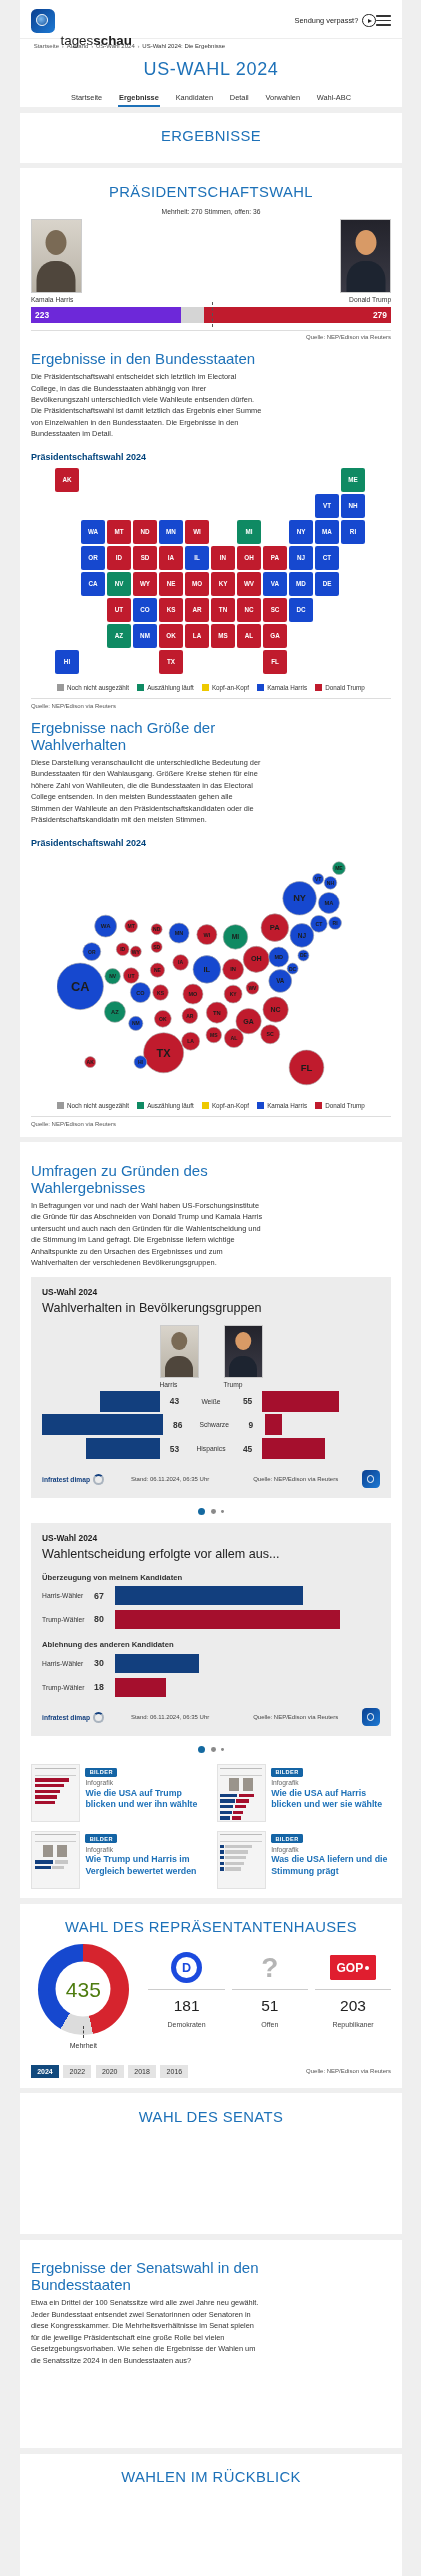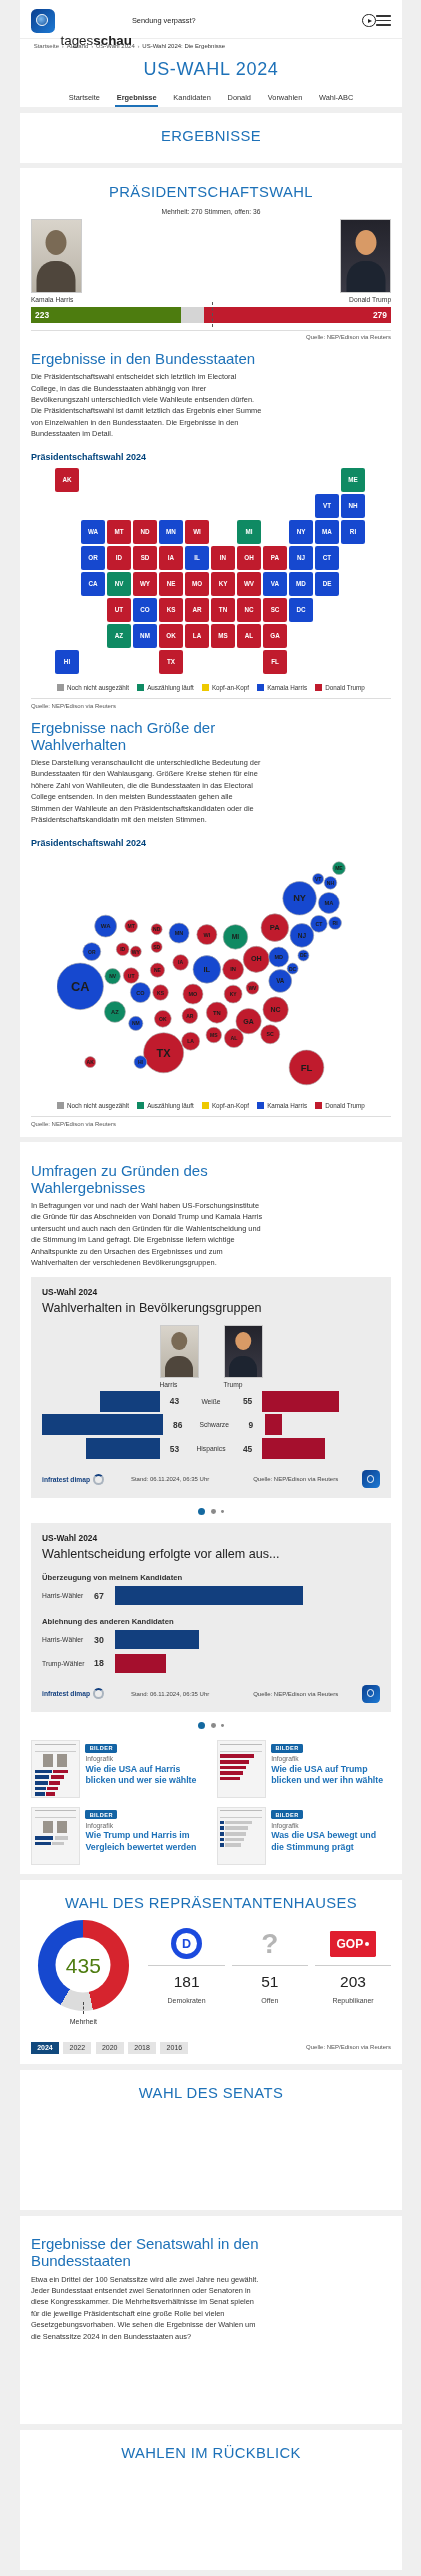--- a/index.html
+++ b/index.html
@@ -13,21 +13,21 @@
   .src-row{border-top:0.7px solid #ddd;margin-top:7px;padding-top:3.5px;font-size:6px;color:#555;}
   .src-right{text-align:right;}
   
   .header-card{margin-top:0;padding-top:7px;padding-bottom:0;}
   .header-top{display:flex;align-items:center;height:27px;}
   .brand{display:flex;align-items:center;gap:5.6px;}
   .logo-sq{width:24px;height:24px;border-radius:5.6px;background:linear-gradient(135deg,#0a3f8f,#1e7ad4);position:relative;}
   .logo-ring{position:absolute;left:5.6px;top:5.6px;width:9.8px;height:9.8px;border:1.4px solid #fff;border-radius:50%;background:radial-gradient(circle at 40% 40%,#7db9ee,#11519e);}
   .wordmark{font-size:13.4px;color:#1d1d1d;margin-top:40px;}
   .wordmark b{font-weight:700;}
-  .missed{flex:1;display:flex;align-items:center;justify-content:space-between;gap:4.2px;font-size:7.4px;color:#222;}
+  .missed{flex:1;display:flex;align-items:center;justify-content:flex-end;gap:4.2px;font-size:7.4px;color:#222;}
   .play{width:11.2px;height:11.2px;border:1.1px solid #222;border-radius:50%;display:inline-flex;align-items:center;justify-content:center;}
   .play i{display:block;width:0;height:0;border-left:4.2px solid #222;border-top:2.8px solid transparent;border-bottom:2.8px solid transparent;margin-left:1.4px;}
   .burger{width:15.5px;display:flex;flex-direction:column;gap:2.5px;padding:2.8px 0;}
   .burger span{height:1.8px;background:#333;border-radius:0.7px;}
   .breadcrumb{border-top:0.7px solid #ededed;margin:4.2px -11.2px 0;padding:3.5px 14px;font-size:6px;color:#555;}
   .crumb{cursor:pointer;}
   .crumb.last{color:#333;}
   .crumb-sep{margin:0 2.8px;color:#888;}
   .page-title{color:#1d71b8;text-align:center;font-size:18px;letter-spacing:0.7px;margin:7px 0 8.4px;}
   .tabbar{display:flex;justify-content:center;gap:14px;font-size:7.4px;padding-bottom:0;}
@@ -41,21 +41,21 @@
   .photo.trump{background:linear-gradient(#23232b,#3a3a45);}
   .photo::before{content:'';position:absolute;top:9.8px;left:50%;transform:translateX(-50%);width:21px;height:25px;border-radius:50%;z-index:2;}
   .photo::after{content:'';position:absolute;bottom:-11.2px;left:50%;transform:translateX(-50%);width:39px;height:42px;border-radius:45% 45% 0 0;}
   .photo.harris::before{background:#7a6a55;}
   .photo.harris::after{background:#4f463c;}
   .photo.trump::before{background:#d89a66;}
   .photo.trump::after{background:#1d2430;}
   .cand-names{display:flex;justify-content:space-between;font-size:6.7px;margin:2.8px 0 4.2px;}
   .ev-bar{display:flex;height:15.5px;position:relative;}
   .seg{display:flex;align-items:center;color:#fff;font-size:8.4px;font-weight:700;}
-  .seg.harris{background:#4d7c0f;padding-left:4.2px;}
+  .seg.harris{background:#6d28d9;padding-left:4.2px;}
   .seg.open{background:#d5d5d5;}
   .seg.trump{background:#c01b2d;justify-content:flex-end;padding-right:4.2px;}
   .maj-marker{position:absolute;top:-4.9px;height:25px;border-left:1.4px dashed #555;}
   
   .tile-map{position:relative;width:312px;height:208px;margin:4.2px auto 0;}
   .tile{position:absolute;width:24px;height:24px;border-radius:2.1px;color:#fff;font-size:6.3px;font-weight:700;text-align:center;line-height:24px;cursor:pointer;}
   .legend-row{display:flex;justify-content:center;gap:8.4px;margin-top:8.4px;flex-wrap:wrap;}
   .leg-item{display:inline-flex;align-items:center;gap:2.8px;font-size:6.3px;color:#333;}
   .chip{width:7px;height:7px;display:inline-block;}
   
@@ -159,21 +159,21 @@
         <span></span>
         <span></span>
       </div>
   </div>
   <div class="breadcrumb"><span class="crumb">Startseite</span><span class="crumb-sep">›</span><span class="crumb">Ausland</span><span class="crumb-sep">›</span><span class="crumb">US-Wahl 2024</span><span class="crumb-sep">›</span><span class="crumb last">US-Wahl 2024: Die Ergebnisse</span></div>
   <div class="page-title">US-WAHL 2024</div>
   <div class="tabbar">
       <div class="tab">Startseite</div>
       <div class="tab active">Ergebnisse</div>
       <div class="tab">Kandidaten</div>
-      <div class="tab">Donald</div>
+      <div class="tab">Detail</div>
       <div class="tab">Vorwahlen</div>
       <div class="tab">Wahl-ABC</div>
     </div>
 </div>
 
 <div class="card">
   <div class="sec-title">ERGEBNISSE</div>
 </div>
 
 <div class="card">
@@ -586,20 +586,27 @@
     <div class="info-title">Wahlentscheidung erfolgte vor allem aus...</div>
     <div>
         <div class="dec-head">Überzeugung von meinem Kandidaten</div>
         <div class="dec-row">
           <div class="dec-label">Harris-Wähler</div>
           <div class="dec-val">67</div>
           <div class="dec-track">
             <div class="dec-bar harris" style="width: 188px;"></div>
           </div>
         </div>
+        <div class="dec-row">
+          <div class="dec-label">Trump-Wähler</div>
+          <div class="dec-val">80</div>
+          <div class="dec-track">
+            <div class="dec-bar trump" style="width: 225px;"></div>
+          </div>
+        </div>
         <div class="dec-head">Ablehnung des anderen Kandidaten</div>
         <div class="dec-row">
           <div class="dec-label">Harris-Wähler</div>
           <div class="dec-val">30</div>
           <div class="dec-track">
             <div class="dec-bar harris" style="width: 84px;"></div>
           </div>
         </div>
         <div class="dec-row">
           <div class="dec-label">Trump-Wähler</div>
@@ -622,52 +629,20 @@
   <div class="dots">
     <span class="dot d1"></span>
     <span class="dot d2"></span>
     <span class="dot d3"></span>
   </div>
 
   <div class="teaser-grid">
       <div class="teaser">
         <div class="thumb">
           <div class="t-lines"></div>
-          <div class="t-photos">
-            <span class="t-photo"></span>
-            <span class="t-photo"></span>
-          </div>
-          <div class="t-bars">
-            <div class="t-bar-row">
-              <span class="t-bar navy" style="width: 41%;"></span>
-              <span class="t-bar red" style="width: 36.9%;"></span>
-            </div>
-            <div class="t-bar-row">
-              <span class="t-bar navy" style="width: 35%;"></span>
-              <span class="t-bar red" style="width: 31.5%;"></span>
-            </div>
-            <div class="t-bar-row">
-              <span class="t-bar navy" style="width: 31%;"></span>
-              <span class="t-bar red" style="width: 27.9%;"></span>
-            </div>
-            <div class="t-bar-row">
-              <span class="t-bar navy" style="width: 27.5%;"></span>
-              <span class="t-bar red" style="width: 24.75%;"></span>
-            </div>
-            <div class="t-bar-row">
-              <span class="t-bar navy" style="width: 24%;"></span>
-              <span class="t-bar red" style="width: 21.6%;"></span>
-            </div>
-          </div>
-        </div>
-        <div class="teaser-body"><span class="badge">BILDER</span><div class="kicker">Infografik</div><div class="teaser-title">Wie die USA auf Harris blicken und wer sie wählte</div></div>
-      </div>
-      <div class="teaser">
-        <div class="thumb">
-          <div class="t-lines"></div>
           <div class="t-bars">
             <div class="t-bar-row">
               <span class="t-bar red" style="width: 82%;"></span>
             </div>
             <div class="t-bar-row">
               <span class="t-bar red" style="width: 70%;"></span>
             </div>
             <div class="t-bar-row">
               <span class="t-bar red" style="width: 62%;"></span>
             </div>
@@ -683,20 +658,52 @@
       </div>
       <div class="teaser">
         <div class="thumb">
           <div class="t-lines"></div>
           <div class="t-photos">
             <span class="t-photo"></span>
             <span class="t-photo"></span>
           </div>
           <div class="t-bars">
             <div class="t-bar-row">
+              <span class="t-bar navy" style="width: 41%;"></span>
+              <span class="t-bar red" style="width: 36.9%;"></span>
+            </div>
+            <div class="t-bar-row">
+              <span class="t-bar navy" style="width: 35%;"></span>
+              <span class="t-bar red" style="width: 31.5%;"></span>
+            </div>
+            <div class="t-bar-row">
+              <span class="t-bar navy" style="width: 31%;"></span>
+              <span class="t-bar red" style="width: 27.9%;"></span>
+            </div>
+            <div class="t-bar-row">
+              <span class="t-bar navy" style="width: 27.5%;"></span>
+              <span class="t-bar red" style="width: 24.75%;"></span>
+            </div>
+            <div class="t-bar-row">
+              <span class="t-bar navy" style="width: 24%;"></span>
+              <span class="t-bar red" style="width: 21.6%;"></span>
+            </div>
+          </div>
+        </div>
+        <div class="teaser-body"><span class="badge">BILDER</span><div class="kicker">Infografik</div><div class="teaser-title">Wie die USA auf Harris blicken und wer sie wählte</div></div>
+      </div>
+      <div class="teaser">
+        <div class="thumb">
+          <div class="t-lines"></div>
+          <div class="t-photos">
+            <span class="t-photo"></span>
+            <span class="t-photo"></span>
+          </div>
+          <div class="t-bars">
+            <div class="t-bar-row">
               <span class="t-bar navy" style="width: 45.1%;"></span>
               <span class="t-bar gray" style="width: 32.8%;"></span>
             </div>
             <div class="t-bar-row">
               <span class="t-bar navy" style="width: 38.5%;"></span>
               <span class="t-bar gray" style="width: 28%;"></span>
             </div>
             <div class="t-bar-row"></div>
             <div class="t-bar-row"></div>
             <div class="t-bar-row"></div>
@@ -723,21 +730,21 @@
             <div class="t-bar-row">
               <span class="t-sq"></span>
               <span class="t-bar gray" style="width: 44%;"></span>
             </div>
             <div class="t-bar-row">
               <span class="t-sq"></span>
               <span class="t-bar gray" style="width: 38.4%;"></span>
             </div>
           </div>
         </div>
-        <div class="teaser-body"><span class="badge">BILDER</span><div class="kicker">Infografik</div><div class="teaser-title">Was die USA bewegt und die Stimmung prägt</div></div>
+        <div class="teaser-body"><span class="badge">BILDER</span><div class="kicker">Infografik</div><div class="teaser-title">Was die USA liefern und die Stimmung prägt</div></div>
       </div>
     </div>
 </div>
 
 <div class="card">
   <div class="sec-title">WAHL DES REPRÄSENTANTENHAUSES</div>
   <div class="house-flex">
     <div class="donut-wrap">
       <div class="donut" style="background: conic-gradient(rgb(214, 36, 46) 0deg, rgb(214, 36, 46) 46.6667%, rgb(220, 220, 220) 46.6667%, rgb(220, 220, 220) 58.3908%, rgb(22, 72, 207) 58.3908%, rgb(22, 72, 207) 100%);">
         <div class="donut-hole">435</div>

